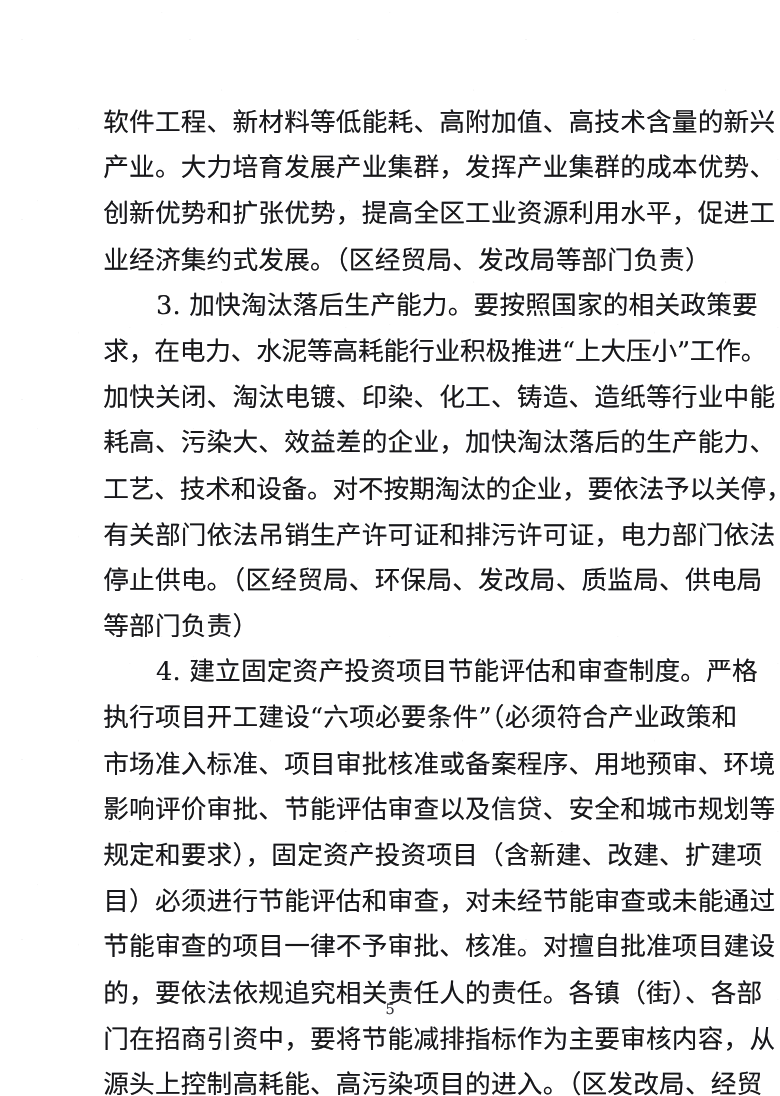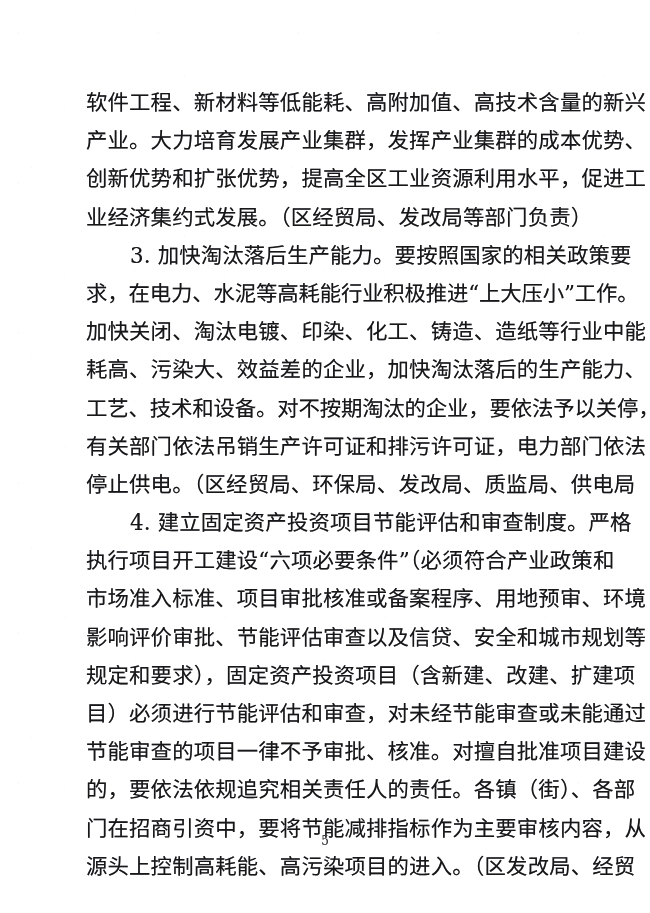--- a/index.html
+++ b/index.html
@@ -95,20 +95,21 @@
     <div class="doc-line">创新优势和扩张优势，提高全区工业资源利用水平，促进工</div>
     <div class="doc-line">业经济集约式发展。（区经贸局、发改局等部门负责）</div>
 
     <div class="doc-line indent">3. 加快淘汰落后生产能力。要按照国家的相关政策要</div>
     <div class="doc-line tight">求，在电力、水泥等高耗能行业积极推进“上大压小”工作。</div>
     <div class="doc-line">加快关闭、淘汰电镀、印染、化工、铸造、造纸等行业中能</div>
     <div class="doc-line">耗高、污染大、效益差的企业，加快淘汰落后的生产能力、</div>
     <div class="doc-line tight">工艺、技术和设备。对不按期淘汰的企业，要依法予以关停，</div>
     <div class="doc-line">有关部门依法吊销生产许可证和排污许可证，电力部门依法</div>
     <div class="doc-line">停止供电。（区经贸局、环保局、发改局、质监局、供电局</div>
+    <div class="doc-line">等部门负责）</div>
 
     <div class="doc-line indent">4. 建立固定资产投资项目节能评估和审查制度。严格</div>
     <div class="doc-line">执行项目开工建设“六项必要条件”（必须符合产业政策和</div>
     <div class="doc-line">市场准入标准、项目审批核准或备案程序、用地预审、环境</div>
     <div class="doc-line">影响评价审批、节能评估审查以及信贷、安全和城市规划等</div>
     <div class="doc-line">规定和要求），固定资产投资项目（含新建、改建、扩建项</div>
     <div class="doc-line">目）必须进行节能评估和审查，对未经节能审查或未能通过</div>
     <div class="doc-line">节能审查的项目一律不予审批、核准。对擅自批准项目建设</div>
     <div class="doc-line">的，要依法依规追究相关责任人的责任。各镇（街）、各部</div>
     <div class="doc-line">门在招商引资中，要将节能减排指标作为主要审核内容，从</div>

